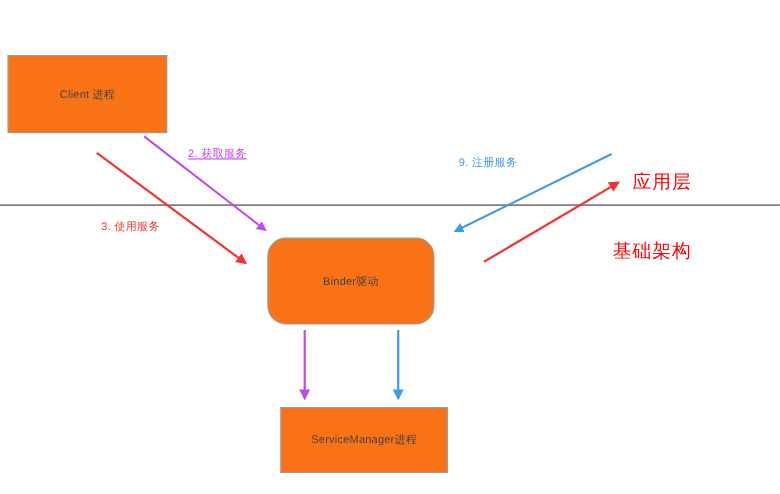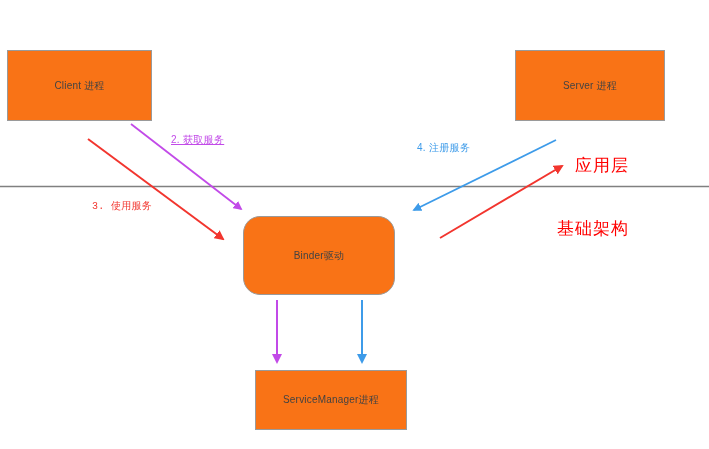--- a/index.html
+++ b/index.html
@@ -43,21 +43,21 @@
 
   .edge-label {
     position: absolute;
     font-size: 10px;
     white-space: nowrap;
     z-index: 4;
     letter-spacing: 0.3px;
   }
   #label-register { left: 417px; top: 141px; color: #3d9be9; }
   #label-acquire  { left: 171px; top: 133px; color: #c24ae8; text-decoration: underline; }
-  #label-use      { left: 92px;  top: 199px; color: #f2352e; font-family: Liberation Mono, monospace; }
+  #label-use      { left: 92px;  top: 199px; color: #f2352e; }
 
   .layer-label {
     position: absolute;
     color: #ff0000;
     font-size: 17px;
     font-weight: 400;
     white-space: nowrap;
     z-index: 4;
     letter-spacing: 1px;
   }
@@ -94,33 +94,30 @@
 
     <line x1="277" y1="300" x2="277" y2="362" stroke="#c24ae8" stroke-width="2" marker-end="url(#ah-purple)"></line>
 
     <line x1="362" y1="300" x2="362" y2="362" stroke="#3d9be9" stroke-width="2" marker-end="url(#ah-blue)"></line>
   </svg>
 
   <div class="node-box" id="box-client">
     <span>Client 进程</span>
   </div>
 
-  <div class="node-box" id="box-server">
-    <span>Server 进程</span>
-  </div>
 
   <div class="node-box" id="box-binder">
     <span>Binder驱动</span>
   </div>
 
   <div class="node-box" id="box-sm">
     <span>ServiceManager进程</span>
   </div>
 
-  <div class="edge-label" id="label-register">4. 注册服务</div>
+  <div class="edge-label" id="label-register">9. 注册服务</div>
 
   <div class="edge-label" id="label-acquire">2. 获取服务</div>
 
   <div class="edge-label" id="label-use">3. 使用服务</div>
 
   <div class="layer-label" id="label-app-layer">应用层</div>
 
   <div class="layer-label" id="label-infra">基础架构</div>
 
 </div>

